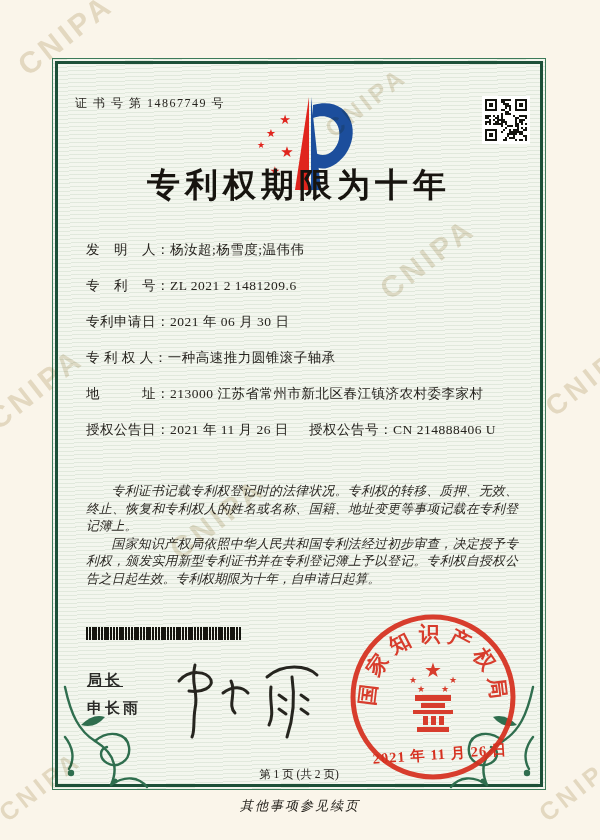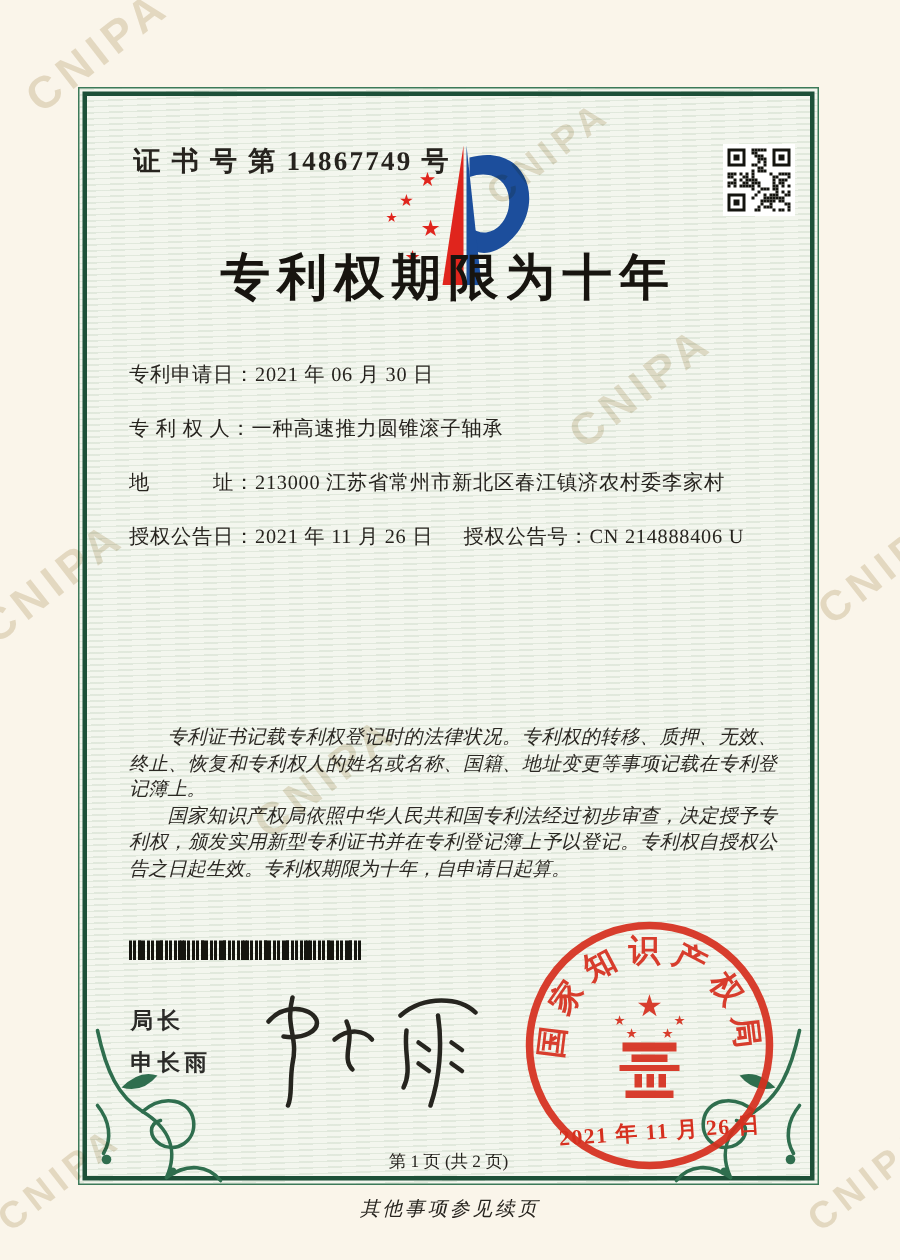--- a/index.html
+++ b/index.html
@@ -40,24 +40,23 @@
     z-index:2;
   }
   .frame-inner-border {
     position:absolute; inset:2px;
     border:3px solid #1d5038;
     pointer-events:none;
     z-index:1;
   }
   
   .cert-number {
-    position:absolute; left:36px; top:36px;
-    font-size:18px; letter-spacing:1.5px; color:#26231e;
+    position:absolute; left:22px; top:36px;
+    font-size:12px; letter-spacing:1.5px; color:#26231e;
     z-index:3;
-    font-weight:bold;
   }
   .logo { position:absolute; left:196px; top:34px; width:115px; height:102px; z-index:3; }
   .qr {
     position:absolute; left:429px; top:37px;
     width:48px; height:48px; background:#fff; z-index:3;
   }
   .qr-grid {
     position:absolute; inset:3px;
     display:grid;
     grid-template-rows:repeat(21,1fr);
@@ -100,21 +99,21 @@
       repeating-linear-gradient(90deg, #15150f 0 2px, transparent 2px 3px),
       repeating-linear-gradient(90deg, transparent 0 6px, #15150f 6px 9px, transparent 9px 14px);
   }
   
   .sig-title, .sig-name {
     position:absolute; left:34px;
     font-family:"Liberation Sans","DejaVu Sans",sans-serif;
     font-weight:bold; font-size:15px; letter-spacing:3px; color:#2b2b28;
     z-index:3;
   }
-  .sig-title { top:612px; }
+  .sig-title { top:612px;text-decoration:underline; }
   .sig-name  { top:640px; }
   .sig-script { position:absolute; left:112px; top:588px; width:170px; height:96px; z-index:3; }
   
   .seal { position:absolute; left:292px; top:548px; width:176px; height:176px; opacity:0.93; z-index:4; }
   .seal-date {
     position:absolute; left:312px; top:686px; width:150px;
     text-align:center;
     color:#d6301f; font-weight:bold; font-size:14.5px; letter-spacing:1px;
     transform:rotate(-4deg);
     z-index:5;
@@ -292,20 +291,26 @@
         </div>
       <div class="finder tl"></div>
       <div class="finder tr"></div>
       <div class="finder bl"></div>
     </div>
 
     <div class="cert-title">专利权期限为十年</div>
 
     <div class="fields">
       <div class="field-row">
+        <span class="field-label">发　明　人：</span><span class="field-value">杨汝超;杨雪度;温伟伟</span>
+      </div>
+      <div class="field-row">
+        <span class="field-label">专　利　号：</span><span class="field-value">ZL 2021 2 1481209.6</span>
+      </div>
+      <div class="field-row">
         <span class="field-label">专利申请日：</span><span class="field-value">2021 年 06 月 30 日</span>
       </div>
       <div class="field-row">
         <span class="field-label">专 利 权 人：</span><span class="field-value">一种高速推力圆锥滚子轴承</span>
       </div>
       <div class="field-row">
         <span class="field-label">地　　　址：</span><span class="field-value">213000 江苏省常州市新北区春江镇济农村委李家村</span>
       </div>
       <div class="field-row">
         <span><span class="field-label">授权公告日：</span><span class="field-value">2021 年 11 月 26 日</span></span>

